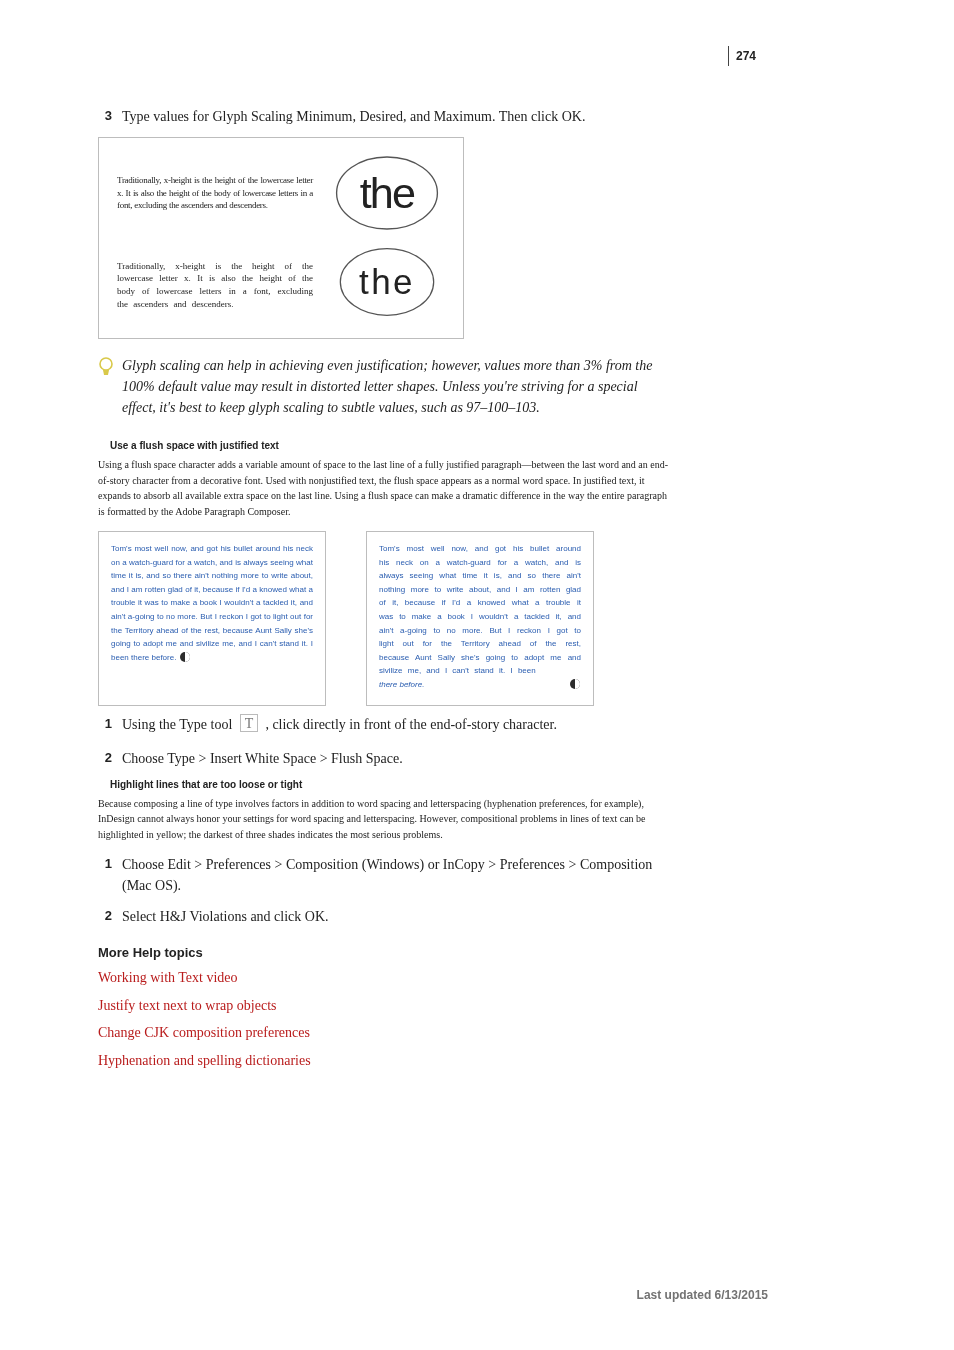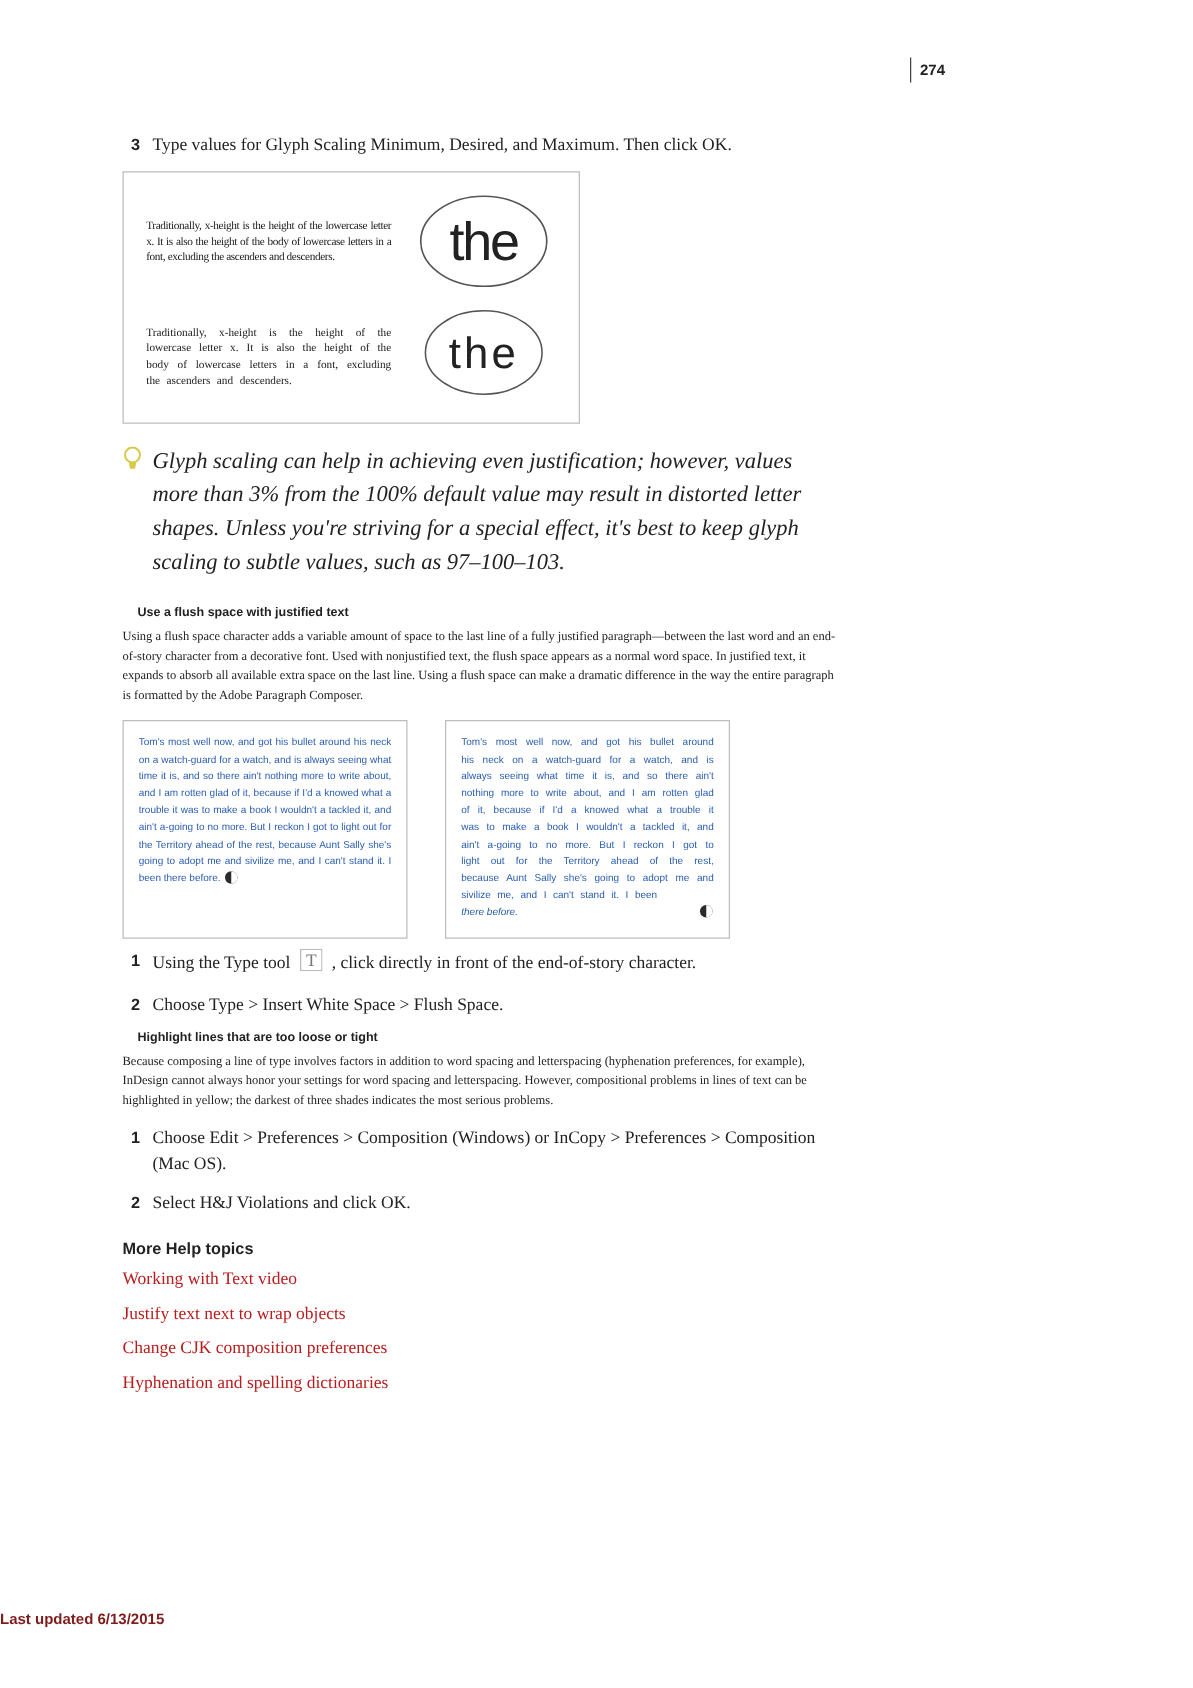--- a/index.html
+++ b/index.html
@@ -10,35 +10,35 @@
   .num-step { display: flex; gap: 10px; margin: 0 0 10px 0; font-size: 14px; line-height: 1.5; }
   .num-step .num { width: 14px; font-family: "Myriad Pro", "Helvetica Neue", Arial, sans-serif; font-weight: 700; font-size: 13px; text-align: right; }
   .num-step .txt { flex: 1; }
   .figure-box { border: 1px solid #bdbdbd; padding: 16px 18px 14px 18px; margin: 6px 0 16px 0; width: 366px; }
   .figure-row { display: flex; align-items: center; gap: 20px; margin-bottom: 14px; }
   .figure-textblock { width: 196px; font-family: Liberation Serif, serif; font-size: 9px; line-height: 1.4; text-align: justify; }
   .tightline { letter-spacing: -0.3px; }
   .looseline { word-spacing: 3px; }
   .oval-the { width: 108px; height: 78px; text-align: center; }
   .oval-the-small svg { width: 100px; height: 72px; }
-  .tip { display: flex; gap: 8px; font-style: italic; font-size: 18px; line-height: 1.5; margin-bottom: 22px; }
+  .tip { display: flex; gap: 8px; font-style: italic; font-size: 14px; line-height: 1.5; margin-bottom: 22px; }
   .tip-icon { flex-shrink: 0; margin-top: 2px; }
   .subhead { font-family: "Myriad Pro", "Helvetica Neue", Arial, sans-serif; font-weight: 700; font-size: 10px; margin: 6px 0 6px 12px; }
   .body-para { font-size: 10px; line-height: 1.55; margin-bottom: 12px; }
-  .mini-figures { display: flex; gap: 30px; margin: 4px 0 8px 0; }
+  .mini-figures { display: flex; gap: 40px; margin: 4px 0 8px 0; }
   .mini-fig { border: 1px solid #bdbdbd; width: 228px; padding: 10px 12px; font-family: "Myriad Pro", "Helvetica Neue", Arial, sans-serif; font-size: 8px; line-height: 1.7; text-align: justify; color: #2a5db0; }
   .mini-fig.spaced { word-spacing: 3px; }
   .orn { display: inline-block; vertical-align: -3px; }
   .note-line { font-size: 14px; line-height: 1.55; margin-bottom: 22px; }
   .note-line .strong { font-style: italic; font-weight: 700; }
   .note-line .ital { font-style: italic; }
   .inline-icon { display: inline-block; vertical-align: middle; margin: 0 4px; }
   .more-help { font-family: "Myriad Pro", "Helvetica Neue", Arial, sans-serif; font-weight: 700; font-size: 13px; margin: 18px 0 8px 0; }
   .help-link { display: block; color: #b91c1c; font-size: 14px; line-height: 1.4; margin-bottom: 8px; text-decoration: none; }
-  .footer { position: absolute; left: 0; right: 0; bottom: 48px; text-align: left; font-family: "Myriad Pro", "Helvetica Neue", Arial, sans-serif; font-weight: 700; font-size: 12px; color: #7f1d1d; }
+  .footer { position: absolute; left: 0; right: 0; bottom: 48px; text-align: right; font-family: "Myriad Pro", "Helvetica Neue", Arial, sans-serif; font-weight: 700; font-size: 12px; color: #737373; }
 </style>
 </head>
 <body>
 
 <div class="page">
 
   <div class="page-number-tab">274</div>
 
 
   <div class="num-step">

